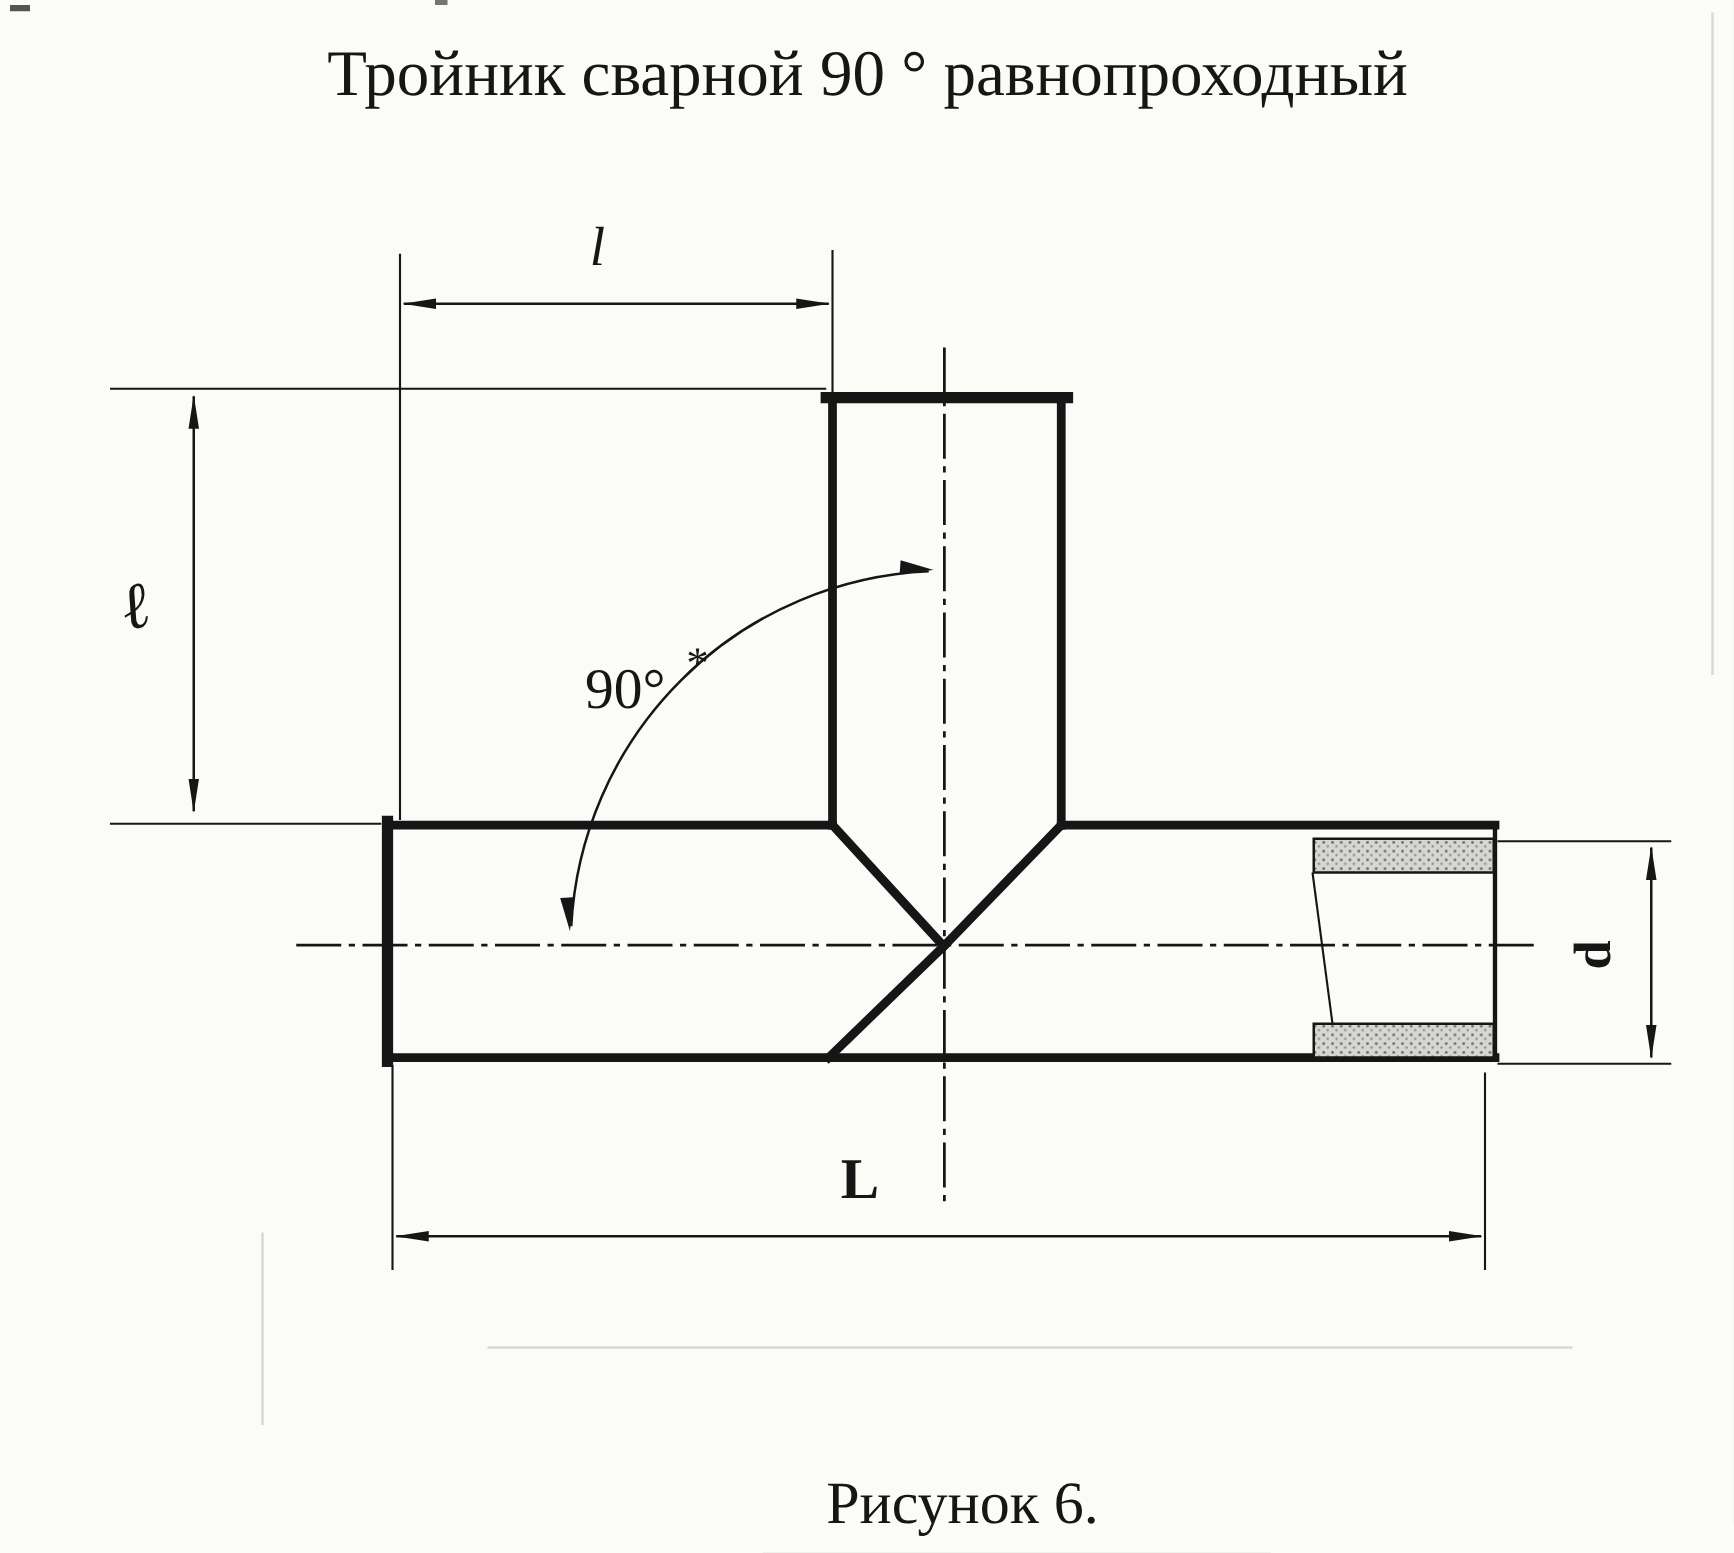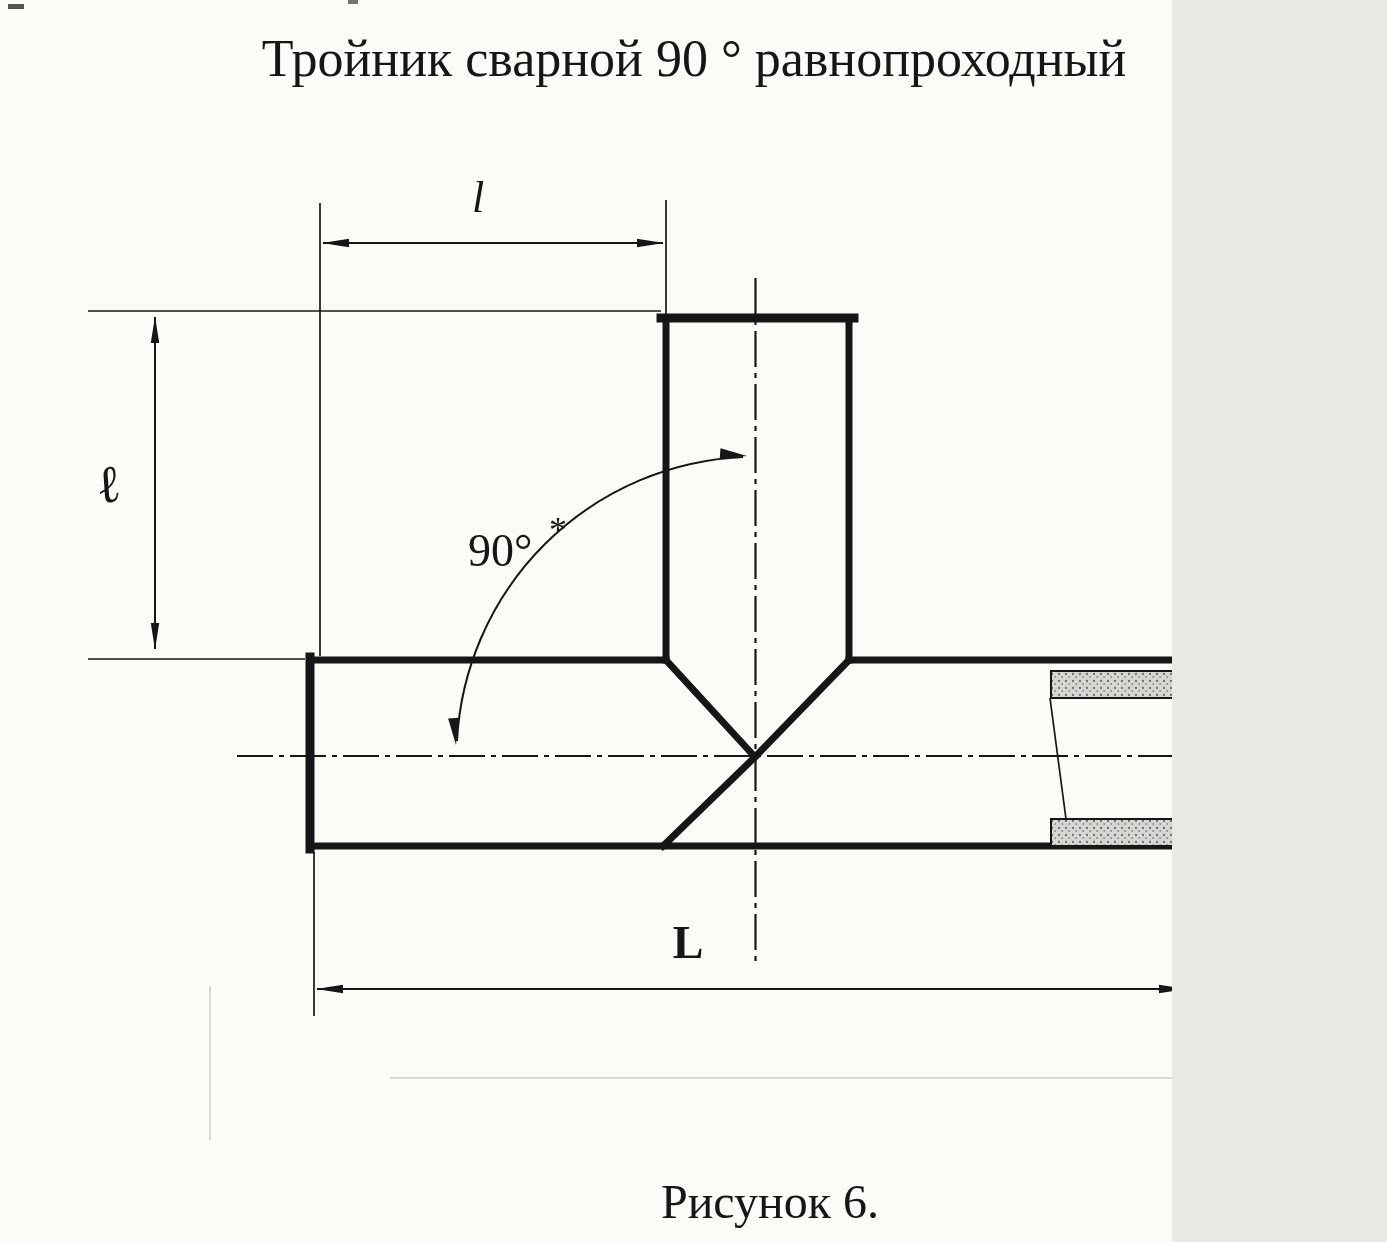--- a/index.html
+++ b/index.html
@@ -2,21 +2,21 @@
 <html style="--ink: #161616; --paper: #fbfbf8; --hatch-fill: #d6d6d2; --hatch-dot: #6f6f6f;"><head>
 <meta charset="utf-8">
 <style>
   :root{
     --ink:#161616;
     --paper:#fbfbf8;
   }
   html,body{margin:0;padding:0;background:#e8e8e4;}
   .page{
     position:relative;
-    width:1172px;height:1242px;
+    width:1387px;height:1242px;
     background:var(--paper);
     font-family:"Liberation Serif", serif;
     overflow:hidden;
   }
   svg{display:block}
   .ink-thick{stroke:var(--ink);stroke-width:7;fill:none;stroke-linecap:square;stroke-linejoin:miter;}
   .ink-cap{stroke:var(--ink);stroke-width:9;fill:none;stroke-linecap:square;}
   .ink-med{stroke:var(--ink);stroke-width:3.5;fill:none;}
   .ink-thin{stroke:var(--ink);stroke-width:1.7;fill:none;}
   .ink-dim{stroke:var(--ink);stroke-width:2;fill:none;}

